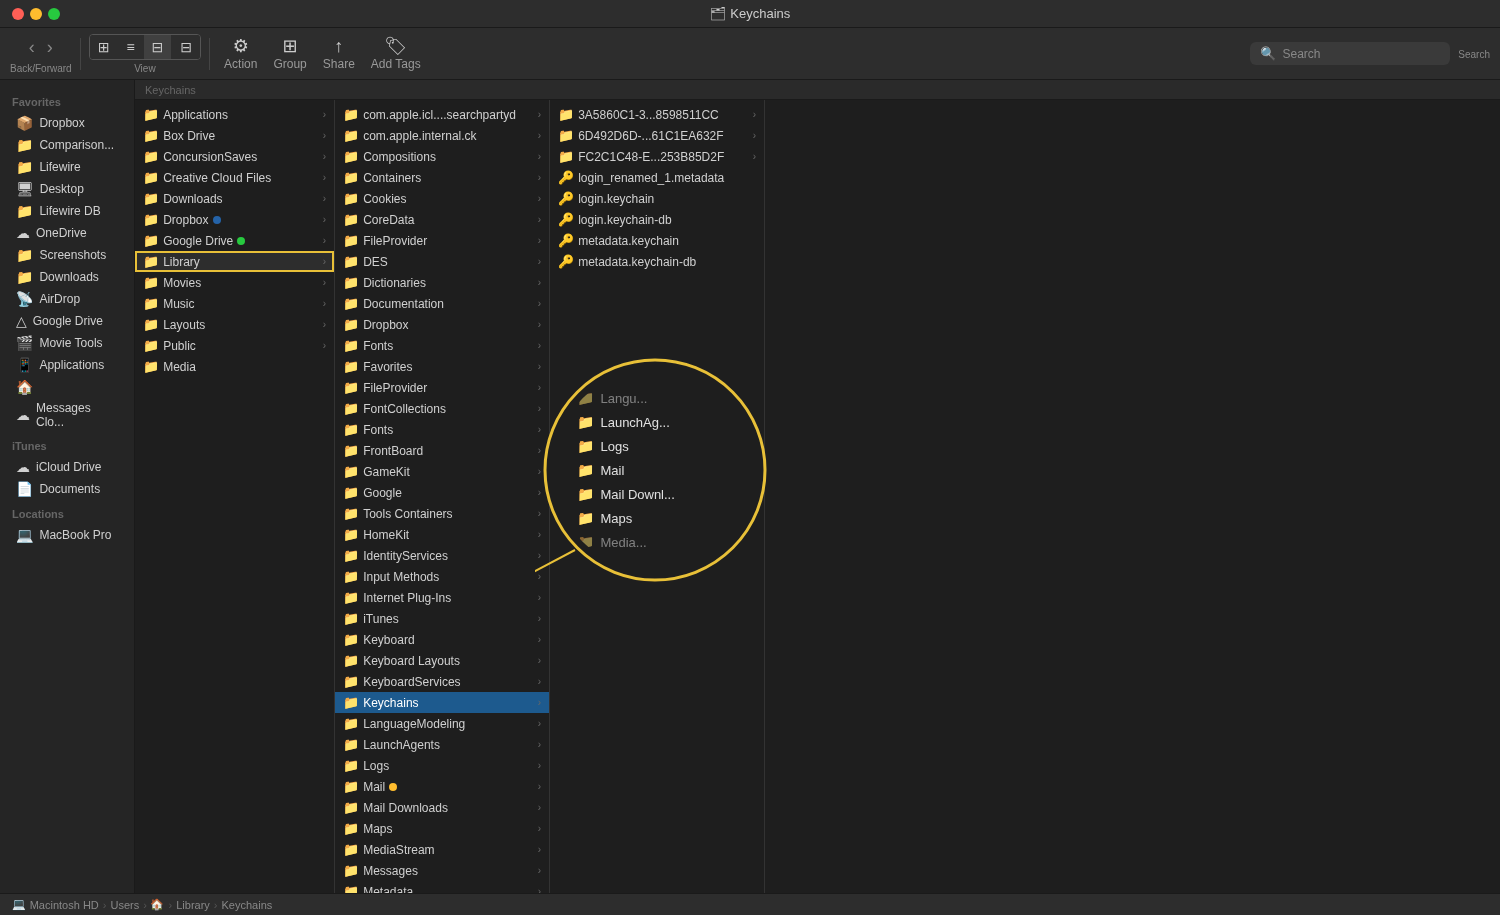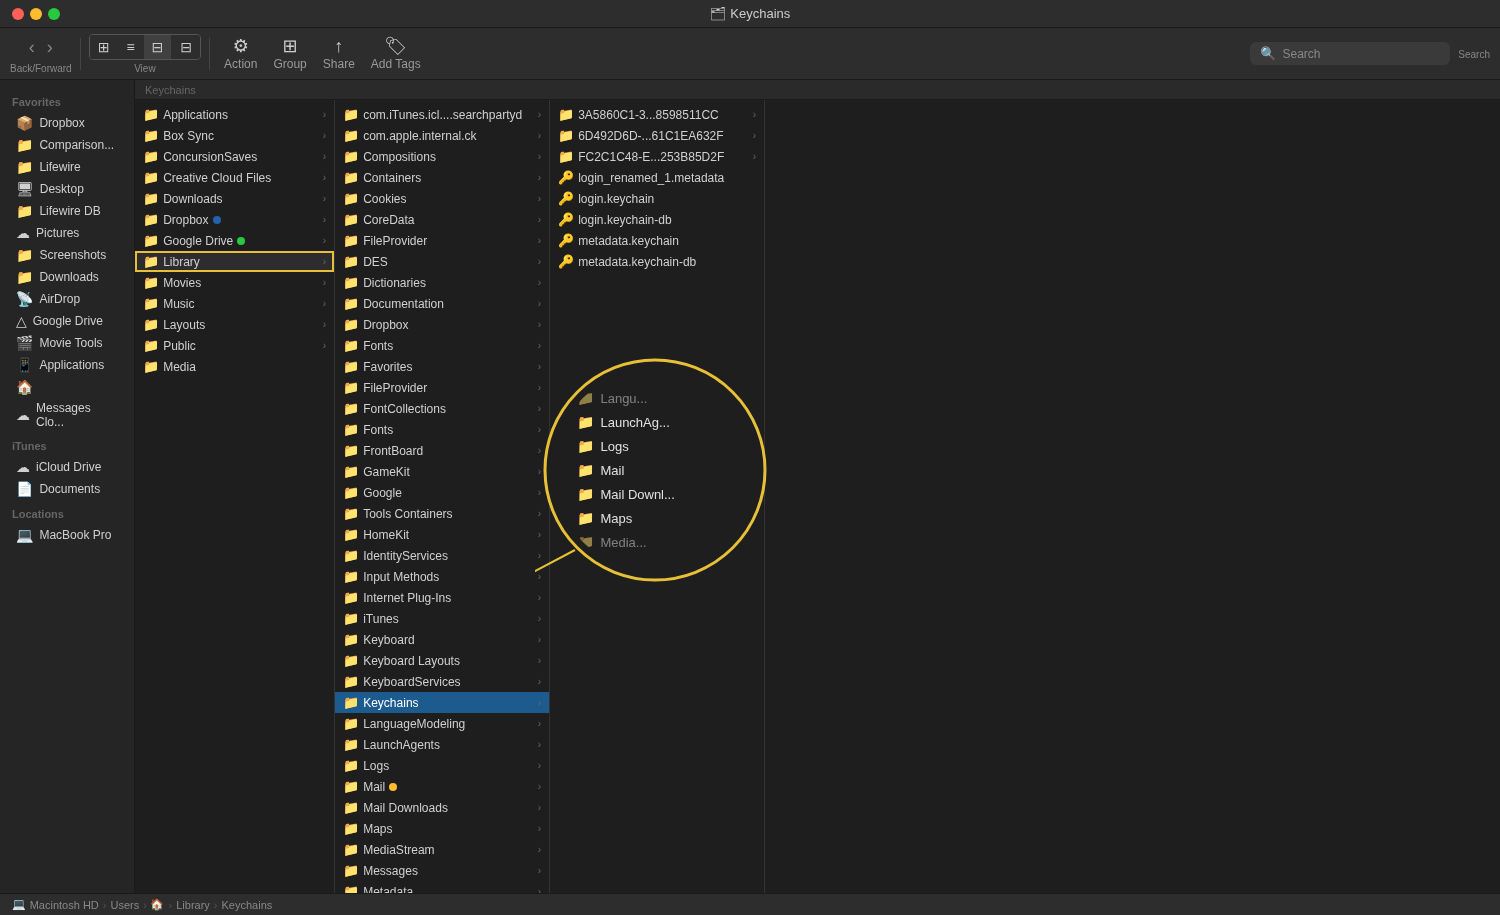--- a/index.html
+++ b/index.html
@@ -361,21 +361,21 @@
       <div class="sidebar-item">
         <span class="sidebar-icon">🖥</span>
         <span>Desktop</span>
       </div>
       <div class="sidebar-item">
         <span class="sidebar-icon folder-icon-blue">📁</span>
         <span>Lifewire DB</span>
       </div>
       <div class="sidebar-item">
         <span class="sidebar-icon">☁</span>
-        <span>Pictures</span>
+        <span>OneDrive</span>
       </div>
       <div class="sidebar-item">
         <span class="sidebar-icon folder-icon-blue">📁</span>
         <span>Screenshots</span>
       </div>
       <div class="sidebar-item">
         <span class="sidebar-icon folder-icon-blue">📁</span>
         <span>Downloads</span>
       </div>
       <div class="sidebar-item">
@@ -427,21 +427,21 @@
       <div class="columns-area">
 
         <div class="col">
           <div class="col-item">
             <span class="ci-icon ci-folder">📁</span>
             <span>Applications</span>
             <span class="ci-arrow">›</span>
           </div>
           <div class="col-item">
             <span class="ci-icon ci-folder">📁</span>
-            <span>Box Sync</span>
+            <span>Box Drive</span>
             <span class="ci-arrow">›</span>
           </div>
           <div class="col-item">
             <span class="ci-icon ci-folder">📁</span>
             <span>ConcursionSaves</span>
             <span class="ci-arrow">›</span>
           </div>
           <div class="col-item">
             <span class="ci-icon ci-folder">📁</span>
             <span>Creative Cloud Files</span>
@@ -491,21 +491,21 @@
           </div>
           <div class="col-item">
             <span class="ci-icon ci-folder">📁</span>
             <span>Media</span>
           </div>
         </div>
 
         <div class="col" style="min-width:215px;max-width:215px;">
           <div class="col-item">
             <span class="ci-icon ci-folder">📁</span>
-            <span>com.iTunes.icl....searchpartyd</span>
+            <span>com.apple.icl....searchpartyd</span>
             <span class="ci-arrow">›</span>
           </div>
           <div class="col-item">
             <span class="ci-icon ci-folder">📁</span>
             <span>com.apple.internal.ck</span>
             <span class="ci-arrow">›</span>
           </div>
           <div class="col-item">
             <span class="ci-icon ci-folder">📁</span>
             <span>Compositions</span>

